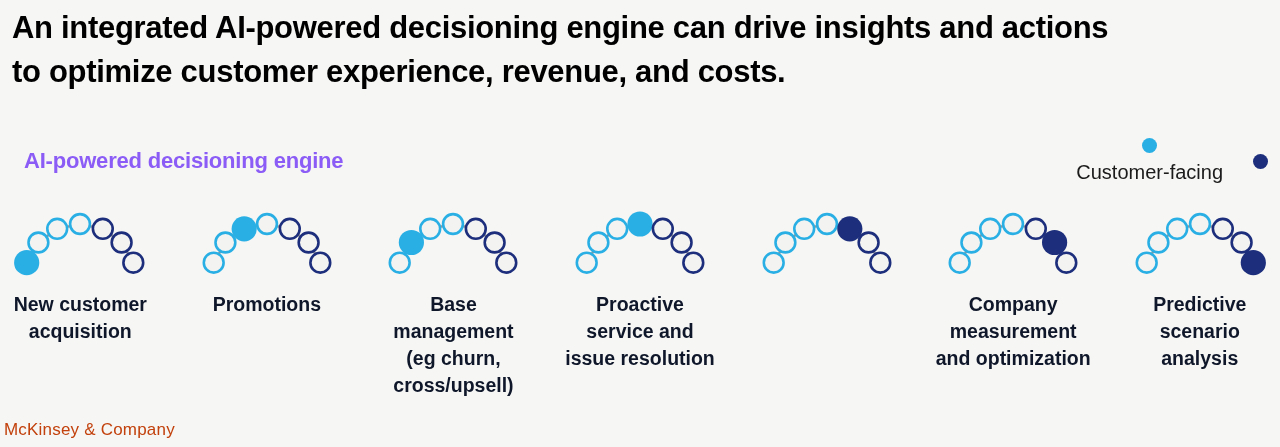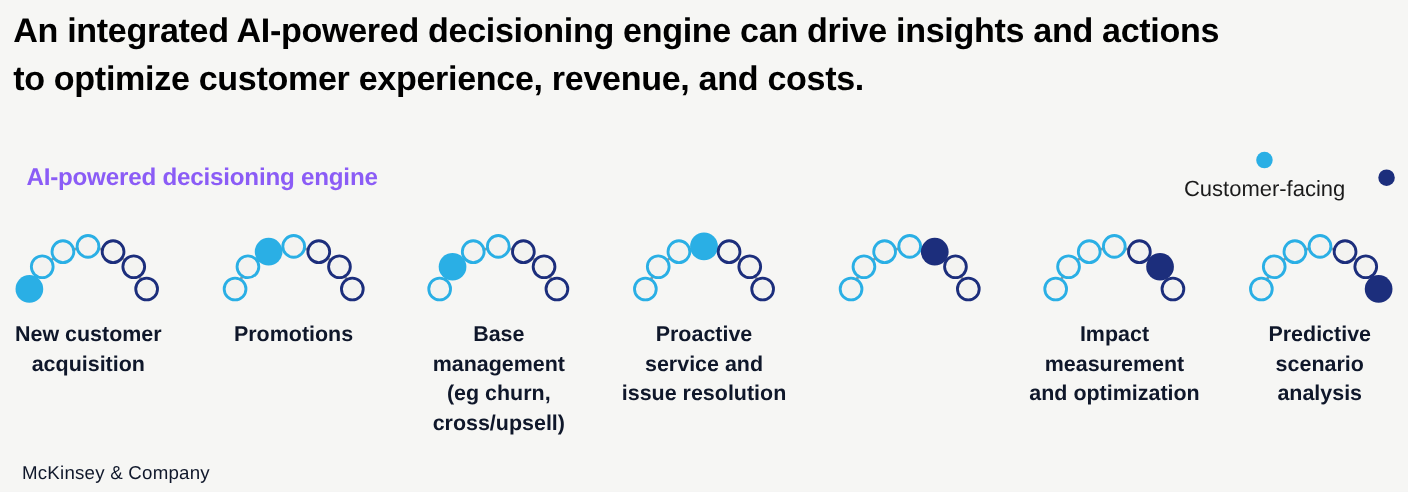--- a/index.html
+++ b/index.html
@@ -23,21 +23,21 @@
   .legend{display:flex;align-items:center;gap:30px;}
   .legend-item{display:flex;align-items:center;gap:8px;font-size:20px;color:#1b1b1b;flex-direction:column;}
   .legend-dot{width:15px;height:15px;border-radius:50%;flex:0 0 auto;}
   .columns{display:flex;width:1306px;margin-left:-25px;margin-top:20px;}
   .col{flex:1 1 0;display:flex;flex-direction:column;align-items:center;min-width:0;}
   .arc{width:150px;height:80px;display:block;}
   .use-label{
     margin-top:5px;font-size:19.5px;line-height:27px;text-align:center;
     white-space:pre-line;color:#0f172a;font-weight:bold;
   }
-  .footer{position:absolute;left:20px;top:414px;font-size:17px;letter-spacing:0.2px;color:#0f172a;}
+  .footer{position:absolute;left:4px;top:414px;font-size:17px;letter-spacing:0.2px;color:#c2410c;}
 </style>
 </head>
 <body style="background: rgb(246, 246, 244);">
 
 <div class="page">
 
   <h1 class="title">An integrated AI-powered decisioning engine can drive insights and actions
 to optimize customer experience, revenue, and costs.</h1>
 
   <div class="subhead-row">
@@ -158,21 +158,21 @@
           <line x1="97.8" y1="22.8" x2="116.6" y2="36.5" stroke="#949494" stroke-width="2.4"></line>
           <line x1="116.6" y1="36.5" x2="128.3" y2="56.7" stroke="#949494" stroke-width="2.4"></line>
           <circle cx="21.7" cy="56.7" r="9.9" fill="#f3f3f1" stroke="#2aafe5" stroke-width="2.6"></circle>
           <circle cx="33.4" cy="36.5" r="9.9" fill="#f3f3f1" stroke="#2aafe5" stroke-width="2.6"></circle>
           <circle cx="52.2" cy="22.8" r="9.9" fill="#f3f3f1" stroke="#2aafe5" stroke-width="2.6"></circle>
           <circle cx="75.0" cy="18.0" r="9.9" fill="#f3f3f1" stroke="#2aafe5" stroke-width="2.6"></circle>
           <circle cx="97.8" cy="22.8" r="9.9" fill="#f3f3f1" stroke="#1c2e7c" stroke-width="2.6"></circle>
           <circle cx="116.6" cy="36.5" r="12.6" fill="#1c2e7c"></circle>
           <circle cx="128.3" cy="56.7" r="9.9" fill="#f3f3f1" stroke="#1c2e7c" stroke-width="2.6"></circle>
         </svg>
-      <div class="use-label">Impact
+      <div class="use-label">Company
 measurement
 and optimization</div>
     </div>
     <div class="col">
       <svg class="arc" viewBox="0 0 150 80">
           <line x1="21.7" y1="56.7" x2="33.4" y2="36.5" stroke="#949494" stroke-width="2.4"></line>
           <line x1="33.4" y1="36.5" x2="52.2" y2="22.8" stroke="#949494" stroke-width="2.4"></line>
           <line x1="52.2" y1="22.8" x2="75.0" y2="18.0" stroke="#949494" stroke-width="2.4"></line>
           <line x1="75.0" y1="18.0" x2="97.8" y2="22.8" stroke="#949494" stroke-width="2.4"></line>
           <line x1="97.8" y1="22.8" x2="116.6" y2="36.5" stroke="#949494" stroke-width="2.4"></line>

